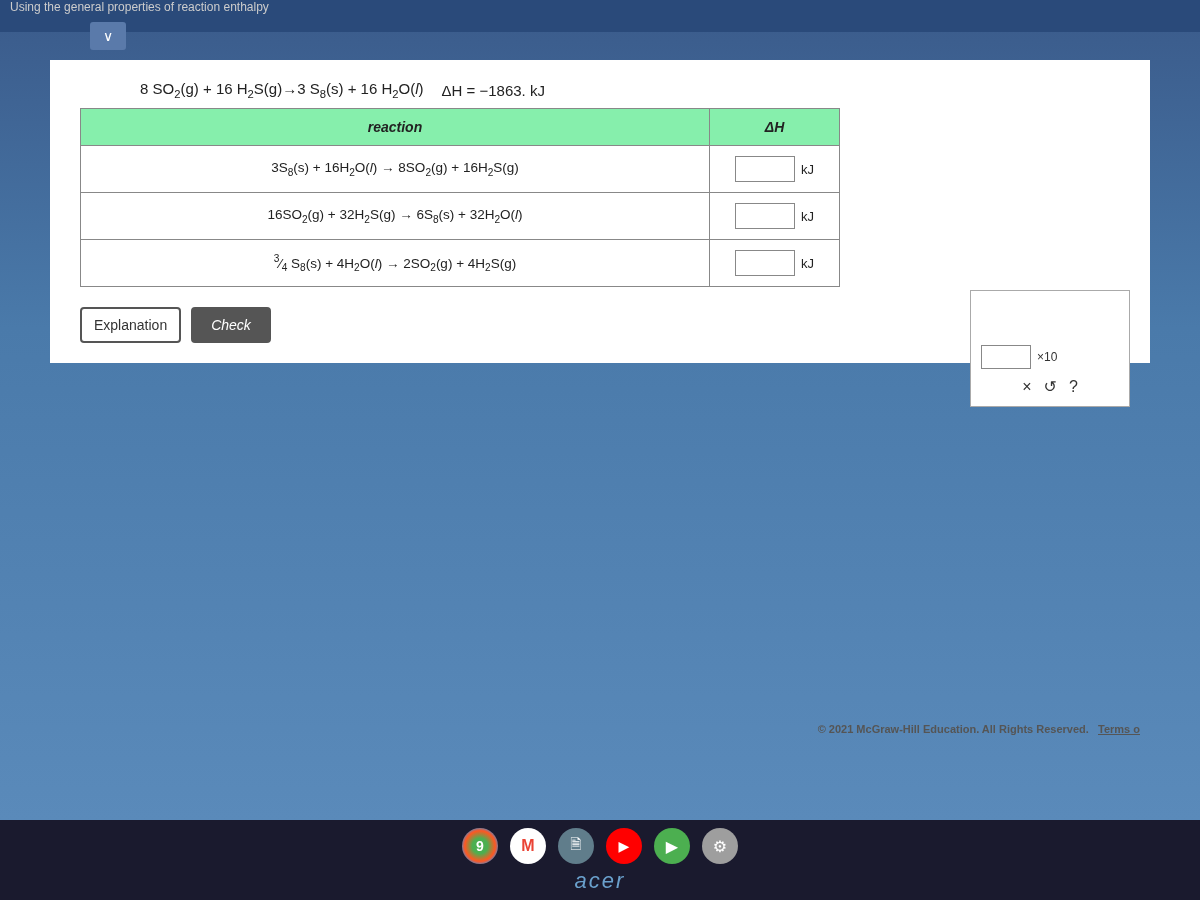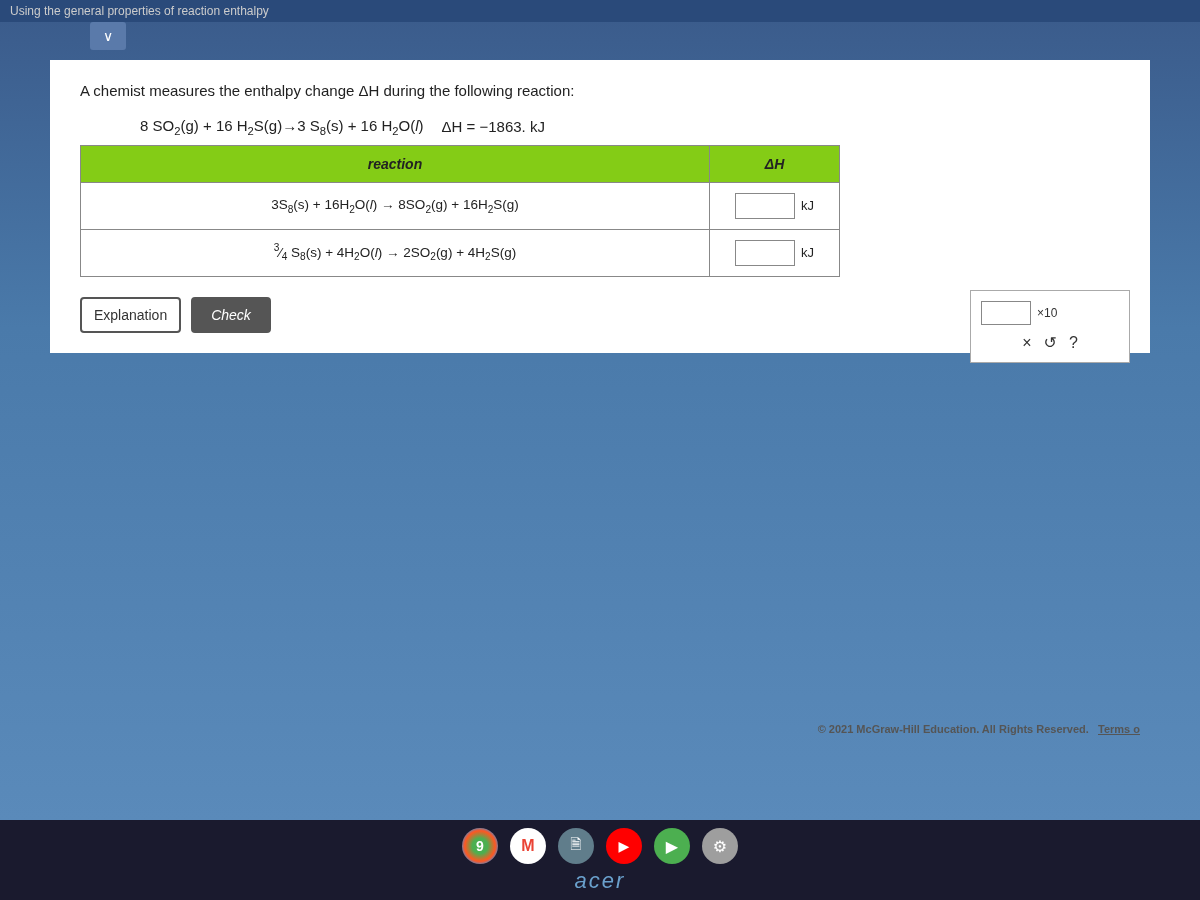--- a/index.html
+++ b/index.html
@@ -28,24 +28,23 @@
       right: 0;
       bottom: 80px;
       background: linear-gradient(180deg, #3a5a8a 0%, #4a7aaa 40%, #5a8aba 100%);
       overflow: hidden;
     }
 
     
     .top-bar {
       position: absolute;
       top: 0; left: 0; right: 0;
-      height: 22px;
+      height: 32px;
       background: #2a4a7a;
       display: flex;
-      align-items: center;
       padding: 0 10px;
     }
 
     .top-bar-title {
       color: #ccc;
       font-size: 12px;
     }
 
     
     .chevron-btn {
@@ -114,21 +113,21 @@
     .reaction-table th,
     .reaction-table td {
       border: 1px solid #888;
       padding: 10px 16px;
       text-align: center;
       font-size: 14px;
       color: #222;
     }
 
     .reaction-table th {
-      background: #84cc16;
+      background: #86efac;
       font-weight: bold;
       font-style: italic;
     }
 
     .reaction-table td.reaction-col {
       text-align: center;
       font-size: 13.5px;
     }
 
     .reaction-table td.delta-col {
@@ -195,20 +194,21 @@
       padding: 10px;
       border: 1px solid #aaa;
       background: #fff;
     }
 
     .x10-row {
       display: flex;
       align-items: center;
       gap: 6px;
       margin-bottom: 8px;
+      margin-top: 44px;
     }
 
     .x10-box {
       width: 50px;
       height: 24px;
       border: 1px solid #888;
       background: #fff;
     }
 
     .x10-label {
@@ -349,21 +349,20 @@
   <div class="top-bar">
     <span class="top-bar-title">Using the general properties of reaction enthalpy</span>
   </div>
 
   <button class="chevron-btn">
     <span>∨</span>
   </button>
 
   <div class="main-content">
 
-    <p class="problem-text">A chemist measures the enthalpy change ΔH during the following reaction:</p>
 
     <div class="reaction-equation">
       <span class="eq-part">
         8 SO<sub>2</sub>(g) + 16 H<sub>2</sub>S(g)→3 S<sub>8</sub>(s) + 16 H<sub>2</sub>O(<i>l</i>)
       </span>
       <span class="eq-part">
         ΔH = −1863. kJ
       </span>
     </div>
 
@@ -382,20 +381,31 @@
             3S<sub>8</sub>(s) + 16H<sub>2</sub>O(<i>l</i>) → 8SO<sub>2</sub>(g) + 16H<sub>2</sub>S(g)
           </td>
           <td class="delta-col">
             <div class="input-kj">
               <input class="input-box" type="text" style="">
               <span class="kj-label">kJ</span>
             </div>
           </td>
         </tr>
 
+        <tr>
+          <td class="reaction-col">
+            16SO<sub>2</sub>(g) + 32H<sub>2</sub>S(g) → 6S<sub>8</sub>(s) + 32H<sub>2</sub>O(<i>l</i>)
+          </td>
+          <td class="delta-col">
+            <div class="input-kj">
+              <input class="input-box" type="text" style="">
+              <span class="kj-label">kJ</span>
+            </div>
+          </td>
+        </tr>
 
         <tr>
           <td class="reaction-col">
             <sup>3</sup>⁄<sub>4</sub> S<sub>8</sub>(s) + 4H<sub>2</sub>O(<i>l</i>) → 2SO<sub>2</sub>(g) + 4H<sub>2</sub>S(g)
           </td>
           <td class="delta-col">
             <div class="input-kj">
               <input class="input-box" type="text" style="">
               <span class="kj-label">kJ</span>
             </div>

